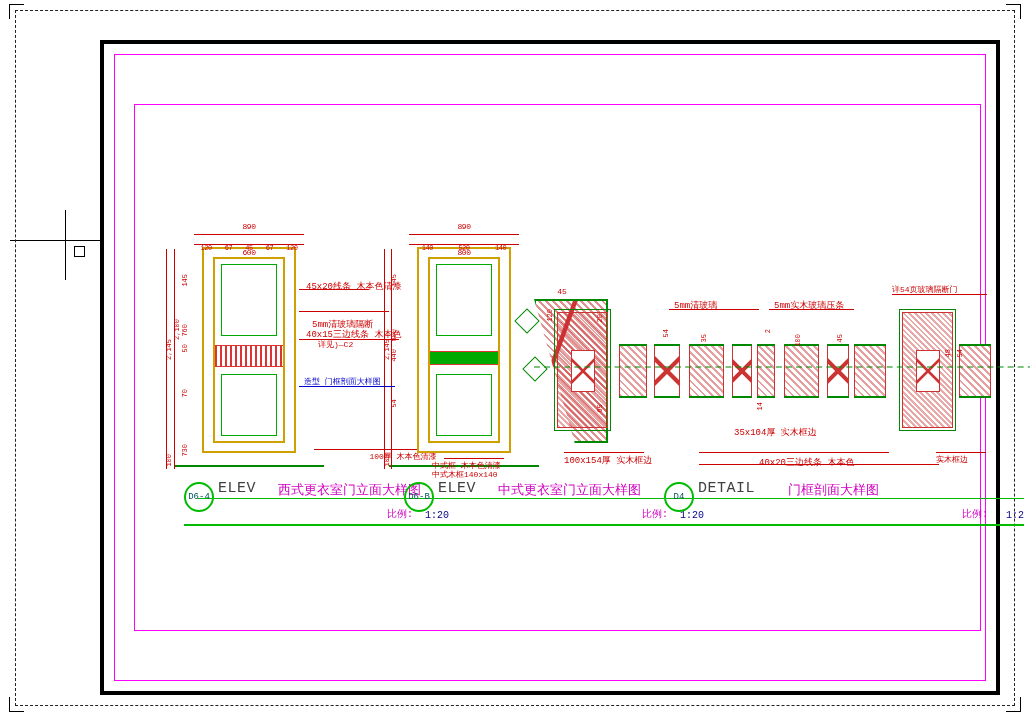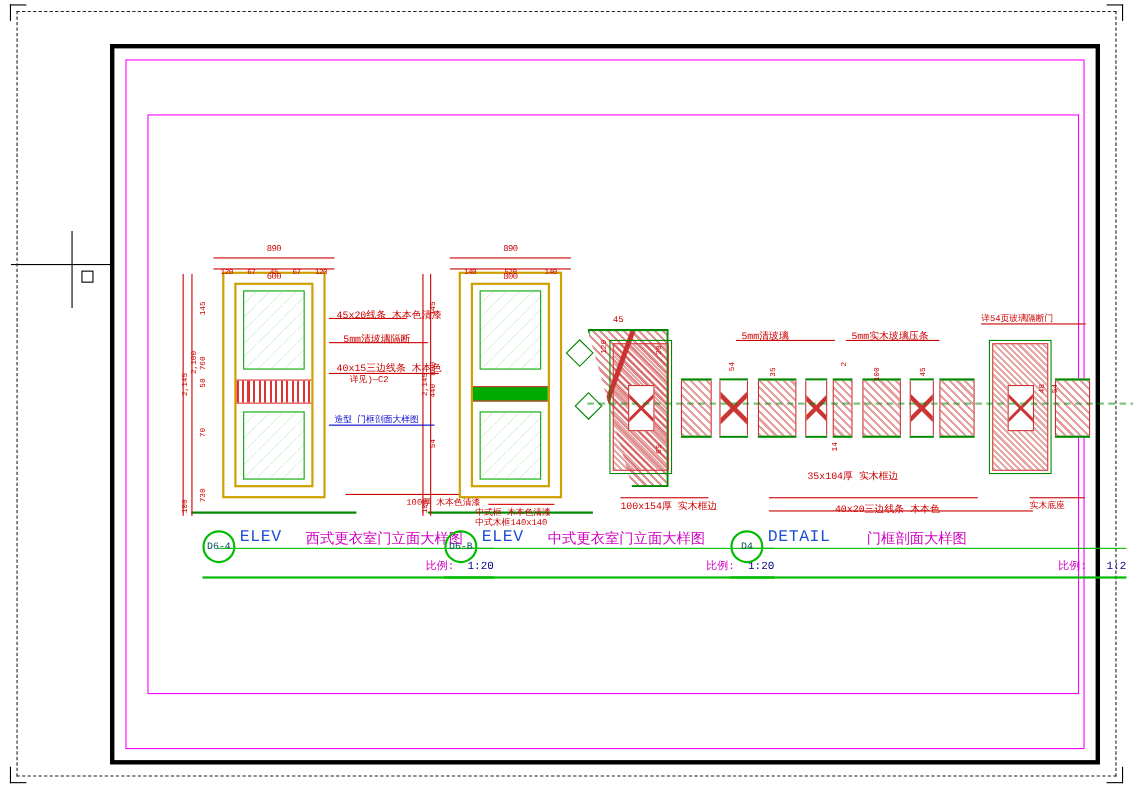--- a/index.html
+++ b/index.html
@@ -287,21 +287,21 @@
     border:2px solid #0b0;
     border-radius:50%;
     font-size:9px;
     color:#055;
     display:flex; align-items:center; justify-content:center;
   }
   .title .kind {
     position:absolute;
     left: 34px; top: 6px;
     font-size: 15px;
-    color: #1d4ed8;
+    color: #404040;
     letter-spacing: 0.5px;
   }
   .title .name {
     position:absolute;
     left: 94px; top: 7px;
     font-size: 13px;
     color: #d000c0;
     white-space: nowrap;
   }
   #t3 .name { left: 124px; text-align: center; }
@@ -401,21 +401,21 @@
         <div class="lab" style="left:6px; top:25px">145</div>
         <div class="lab" style="left:6px; top:80px">800</div>
         <div class="lab" style="left:6px; top:100px">440</div>
         <div class="lab" style="left:6px; top:150px">54</div>
         <div class="lab" style="left:-1px; top:205px">100</div>
       </div>
 
       <div class="leader" style="left:165px; top:225px; width:70px;"></div>
       <div class="callout" style="left:172px; top:216px">45x20线条 木本色清漆</div>
       <div class="leader" style="left:165px; top:247px; width:90px;"></div>
-      <div class="callout" style="left:178px; top:238px">5mm清玻璃隔断</div>
+      <div class="callout" style="left:178px; top:254px">5mm清玻璃隔断</div>
       <div class="leader" style="left:165px; top:275px; width:100px;"></div>
       <div class="callout" style="left:172px; top:264px">40x15三边线条 木本色</div>
       <div class="callout" style="left:184px; top:275px; font-size:8px">详见)—C2</div>
       <div class="leader blue" style="left:165px; top:322px; width:96px;"></div>
       <div class="callout blue" style="left:170px; top:312px; font-size:8px">造型 门框剖面大样图</div>
 
       <div class="leader" style="left:310px; top:394px; width:60px;"></div>
       <div class="callout" style="left:298px; top:396px; font-size:8px">中式框 木本色清漆</div>
       <div class="callout" style="left:298px; top:405px; font-size:8px">中式木框140x140</div>
 
@@ -484,21 +484,21 @@
         <div class="leader" style="left:358px; top:20px; width:95px"></div>
         <div class="callout" style="left:358px; top:10px; font-size:8px">详54页玻璃隔断门</div>
 
         <div class="leader" style="left:30px; top:178px; width:80px"></div>
         <div class="callout" style="left:30px; top:180px">100x154厚 实木框边</div>
         <div class="leader" style="left:165px; top:178px; width:190px"></div>
         <div class="callout" style="left:200px; top:152px">35x104厚 实木框边</div>
         <div class="leader" style="left:165px; top:190px; width:240px"></div>
         <div class="callout" style="left:225px; top:182px">40x20三边线条 木本色</div>
         <div class="leader" style="left:402px; top:178px; width:50px"></div>
-        <div class="callout" style="left:402px; top:180px; font-size:8px">实木底座</div>
+        <div class="callout" style="left:402px; top:180px; font-size:8px">实木框边</div>
       </div>
 
       <div id="t1" class="title">
         <div class="underline"></div>
         <div class="ref">D6-4</div>
         <div class="kind">ELEV</div>
         <div class="name">西式更衣室门立面大样图</div>
         <div class="scale-label">比例:</div>
         <div class="scale-val">1:20</div>
       </div>

